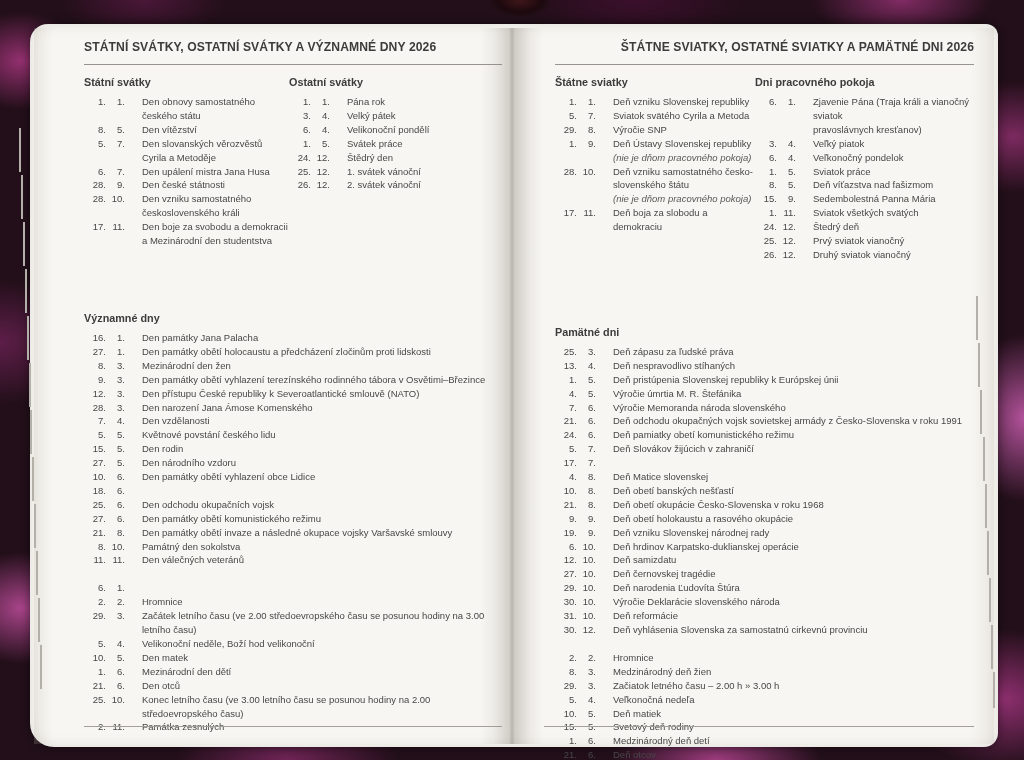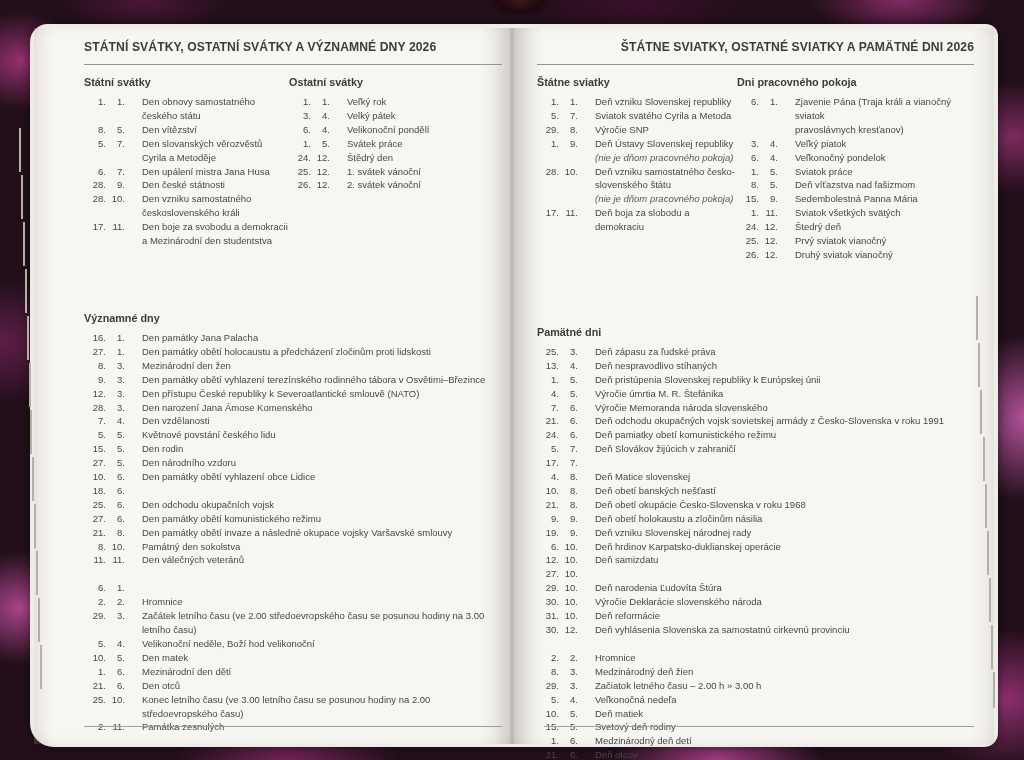--- a/index.html
+++ b/index.html
@@ -40,21 +40,21 @@
     position:absolute;left:34px;right:30px;top:28px;bottom:16px;
     display:flex;z-index:2;
   }
   .page{position:relative;flex:1 1 50%;color:#464646;}
   .page-left{
     background:linear-gradient(to right, rgba(190,182,170,.22) 0%, rgba(255,255,255,0) 4%, rgba(255,255,255,0) 93%, rgba(120,105,95,.20) 100%);
     padding:4px 12px 0 50px;box-sizing:border-box;
   }
   .page-right{
     background:linear-gradient(to left, rgba(190,182,170,.22) 0%, rgba(255,255,255,0) 5%, rgba(255,255,255,0) 94%, rgba(120,105,95,.20) 100%);
-    padding:4px 20px 0 23px;box-sizing:border-box;
+    padding:4px 20px 0 41px;box-sizing:border-box;
   }
   .gutter{
     position:absolute;left:50%;top:28px;bottom:16px;width:36px;transform:translateX(-50%);z-index:3;
     background:linear-gradient(to right, rgba(0,0,0,0) 0%, rgba(90,80,70,.10) 42%, rgba(90,80,70,.28) 50%, rgba(90,80,70,.10) 58%, rgba(0,0,0,0) 100%);
     pointer-events:none;
   }
   
   .page-header{
     font-weight:700;font-size:13.5px;letter-spacing:.1px;color:#3c3c3c;
     line-height:16px;margin-top:7px;white-space:nowrap;
@@ -148,21 +148,21 @@
             </div>
           </div>
       </div>
       <div>
         <div class="section-title">Ostatní svátky</div>
         <div class="list">
 
             <div class="row">
               <span class="d">1.</span>
               <span class="m">1.</span>
-              <span class="t"><span>Veľký rok</span></span>
+              <span class="t"><span>Pána rok</span></span>
             </div>
 
             <div class="row">
               <span class="d">3.</span>
               <span class="m">4.</span>
               <span class="t"><span>Velký pátek</span></span>
             </div>
 
             <div class="row">
               <span class="d">6.</span>
@@ -546,21 +546,21 @@
 
           <div class="row">
             <span class="d">21.</span>
             <span class="m">8.</span>
             <span class="t"><span>Deň obetí okupácie Česko-Slovenska v roku 1968</span></span>
           </div>
 
           <div class="row">
             <span class="d">9.</span>
             <span class="m">9.</span>
-            <span class="t"><span>Deň obetí holokaustu a zločinům násilia</span></span>
+            <span class="t"><span>Deň obetí holokaustu a rasového okupácie</span></span>
           </div>
 
           <div class="row">
             <span class="d">19.</span>
             <span class="m">9.</span>
             <span class="t"><span>Deň vzniku Slovenskej národnej rady</span></span>
           </div>
 
           <div class="row">
             <span class="d">6.</span>
@@ -570,20 +570,21 @@
 
           <div class="row">
             <span class="d">12.</span>
             <span class="m">10.</span>
             <span class="t"><span>Deň samizdatu</span></span>
           </div>
 
           <div class="row">
             <span class="d">27.</span>
             <span class="m">10.</span>
+            <span class="t"><span>Deň černovskej tragédie</span></span>
           </div>
 
           <div class="row">
             <span class="d">29.</span>
             <span class="m">10.</span>
             <span class="t"><span>Deň narodenia Ľudovíta Štúra</span></span>
           </div>
 
           <div class="row">
             <span class="d">30.</span>

